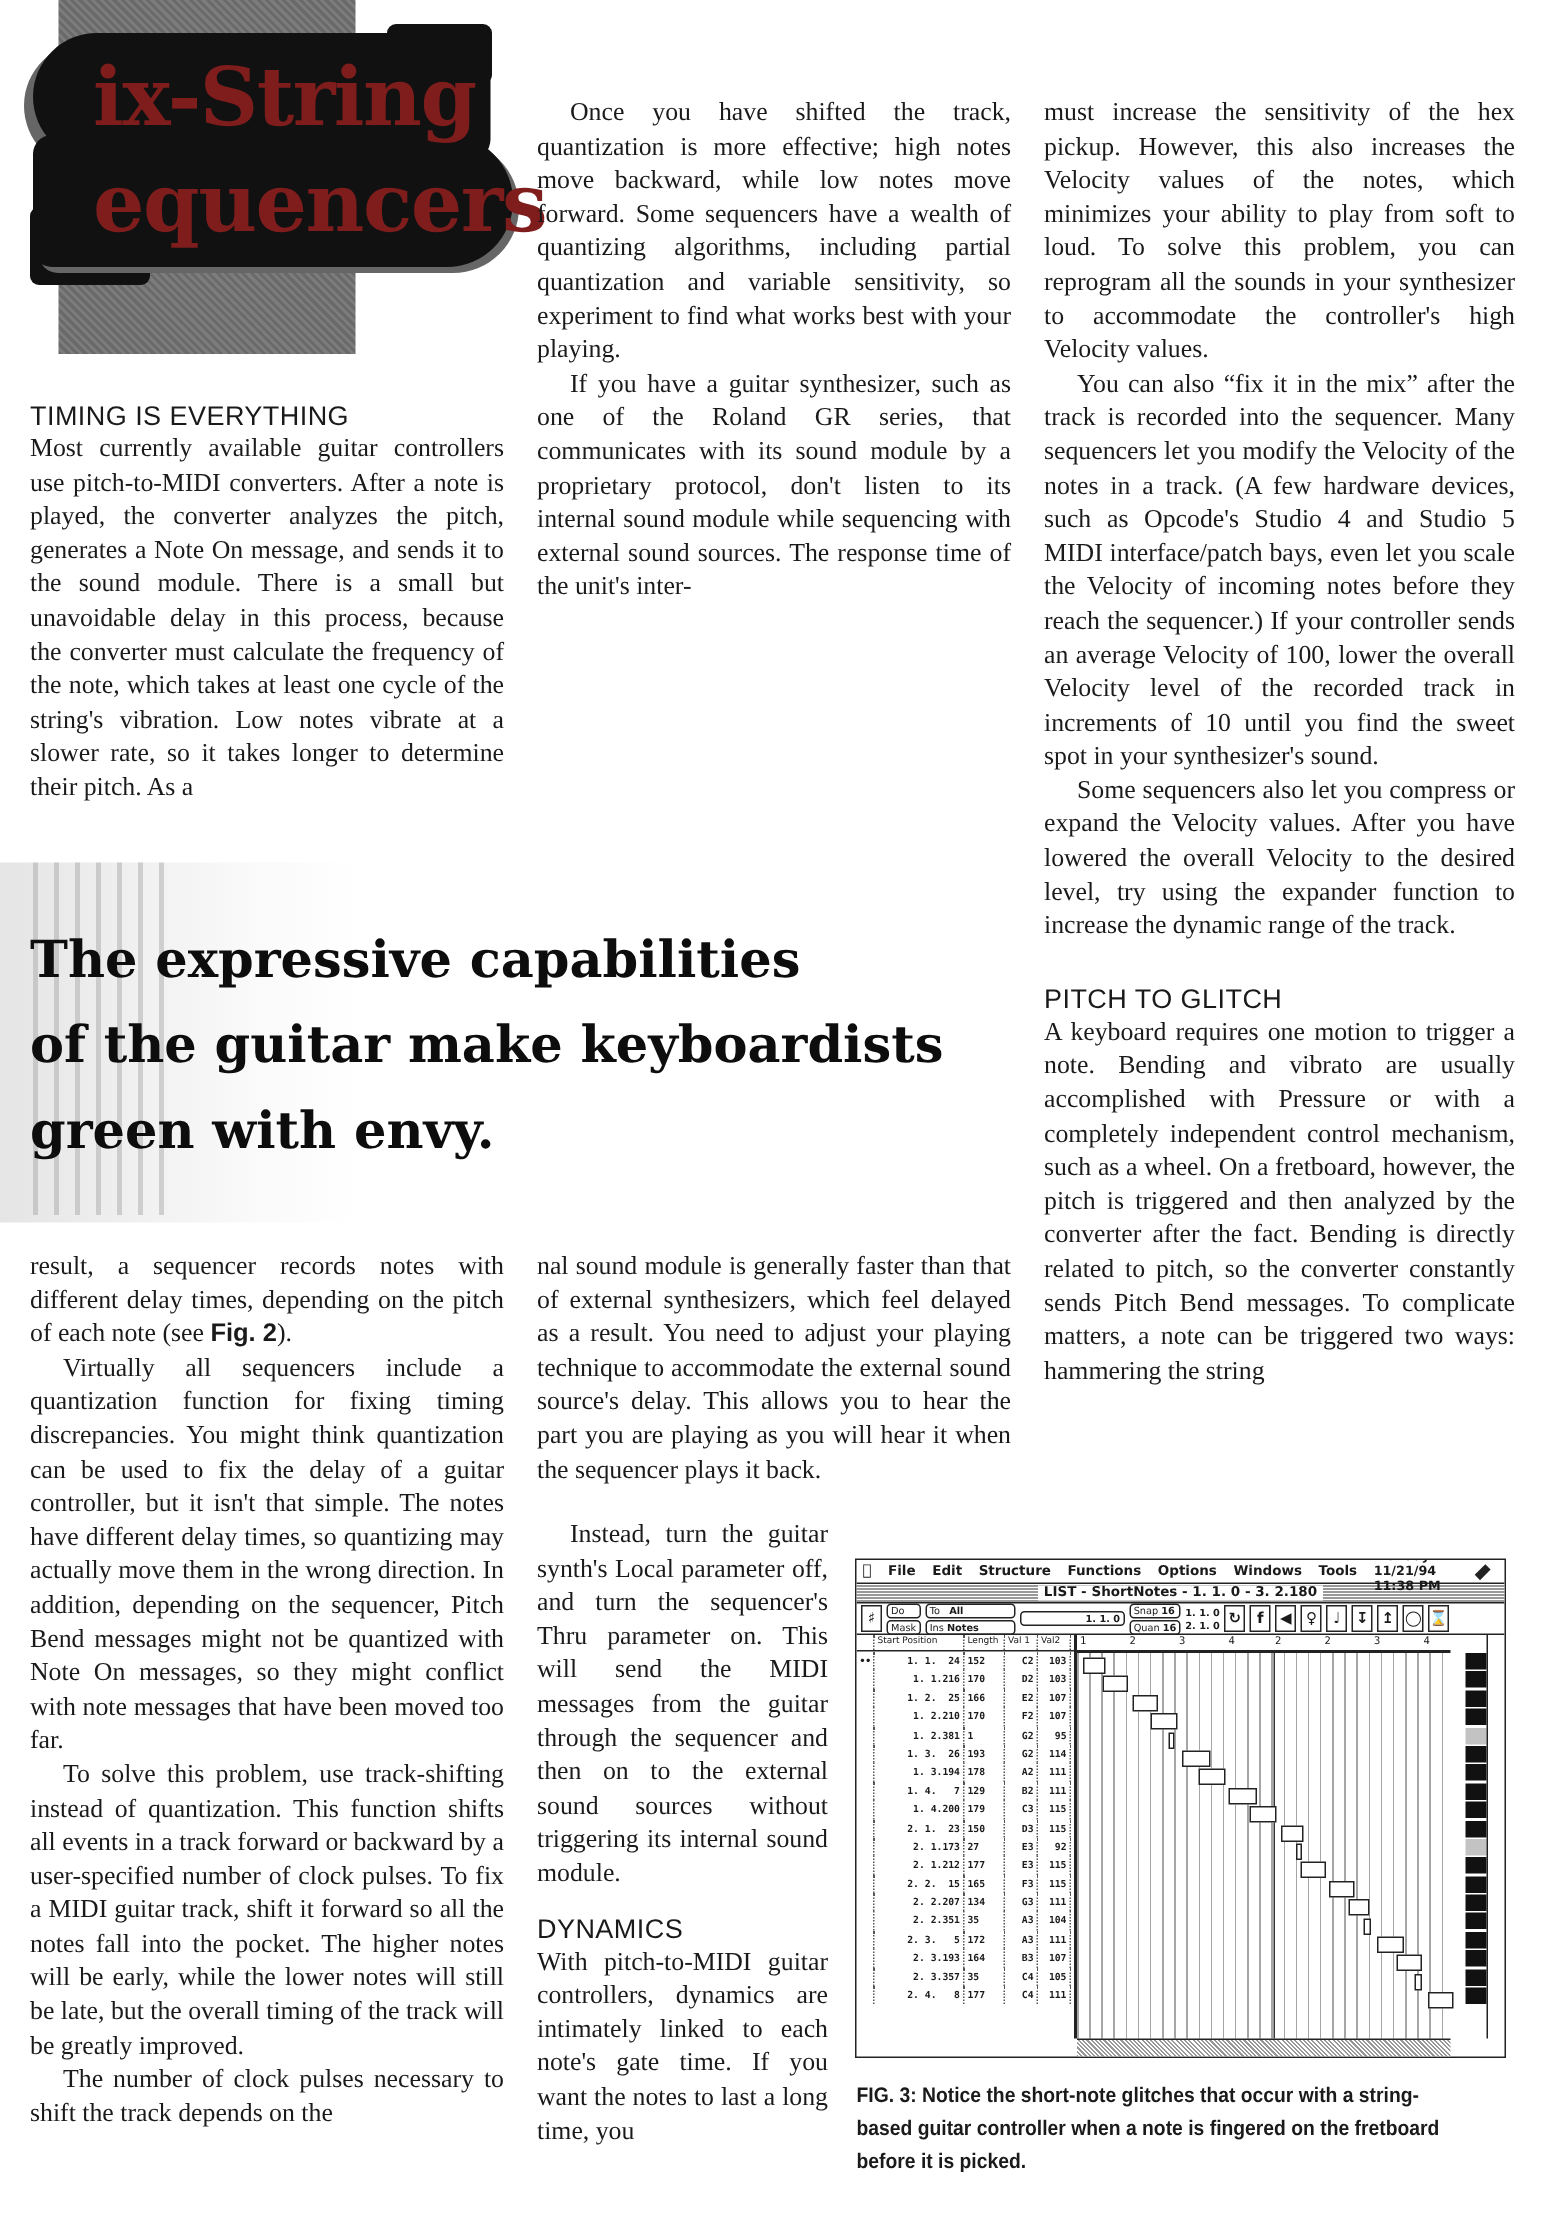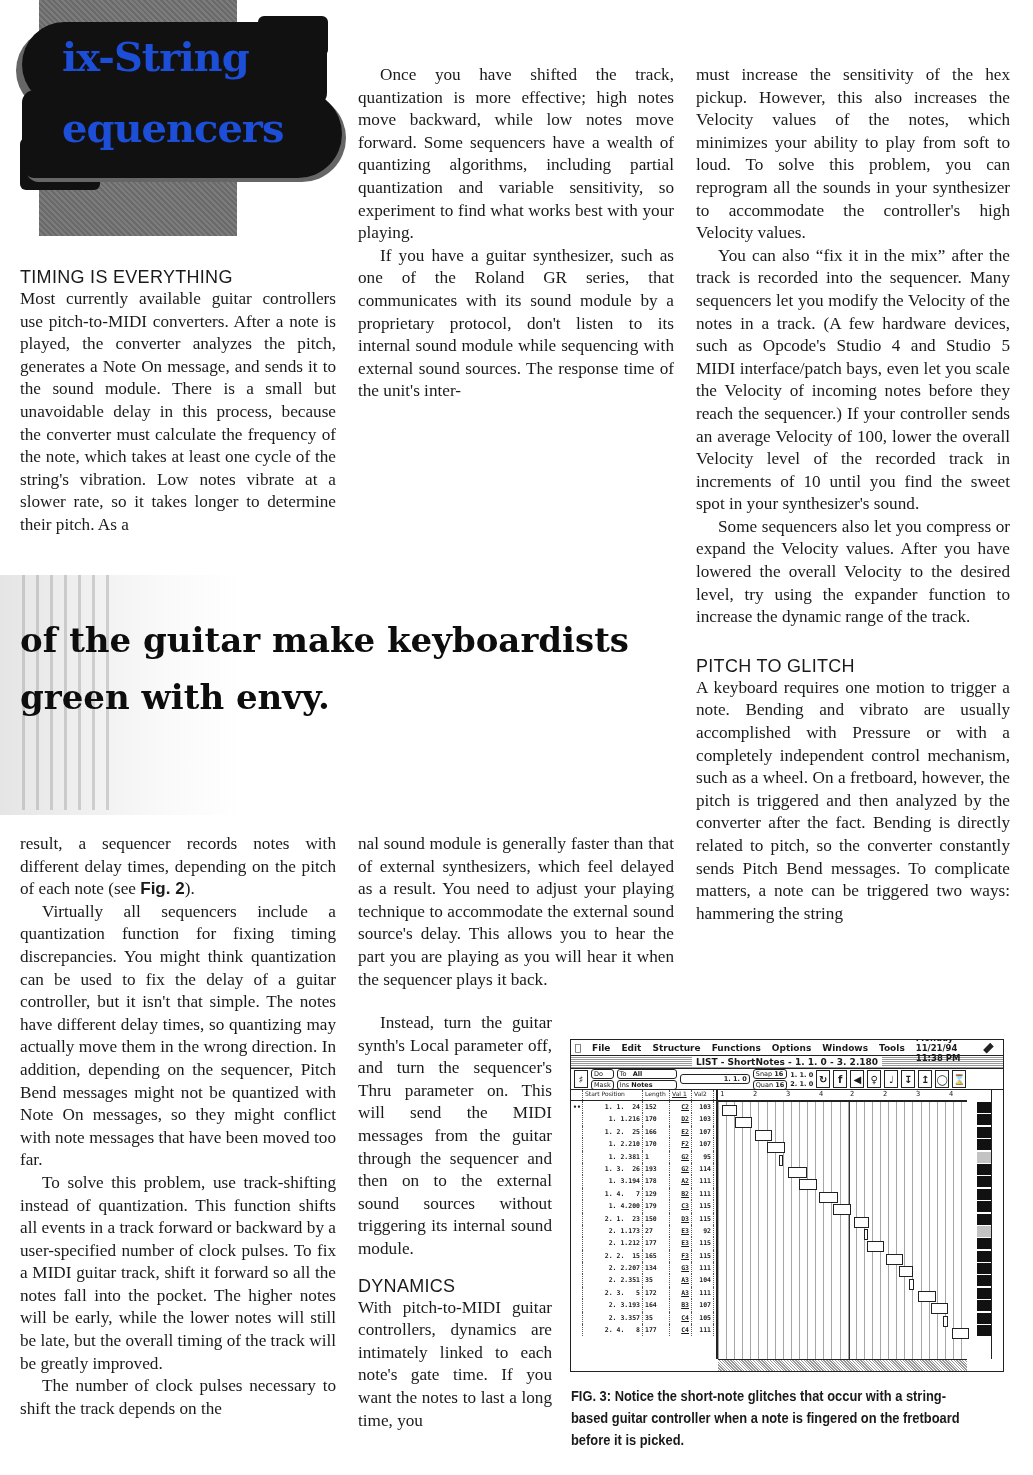--- a/index.html
+++ b/index.html
@@ -9,22 +9,22 @@
   
   .title-graphic { position: absolute; left: 0; top: 0; width: 345px; height: 240px; }
   .title-bar { position: absolute; left: 39px; top: 0; width: 198px; height: 236px;
                background: repeating-linear-gradient(45deg,#6a6a6a 0 2px,#7c7c7c 2px 4px); }
   .s-top { position: absolute; left: 22px; top: 22px; width: 305px; height: 85px;
            background: #111; border-radius: 60px 20px 20px 60px; box-shadow: -6px 6px 0 #666; }
   .s-top-cap { position: absolute; left: 258px; top: 16px; width: 70px; height: 40px; background:#111; border-radius: 6px; }
   .s-bottom { position: absolute; left: 22px; top: 90px; width: 320px; height: 88px;
               background: #111; border-radius: 20px 70px 70px 20px; box-shadow: 4px 4px 0 #666; }
   .s-bottom-cap { position: absolute; left: 20px; top: 138px; width: 80px; height: 52px; background:#111; border-radius: 6px; }
-  .title-line { position: absolute; color: #1d4ed8; font-family: "DejaVu Serif", serif; font-weight: bold;
-                font-size: 40px; letter-spacing: -1px; line-height: 1; }
+  .title-line { position: absolute; color: #7f1d1d; font-family: "DejaVu Serif", serif; font-weight: bold;
+                font-size: 54px; letter-spacing: -1px; line-height: 1; }
   .title-line.l1 { left: 62px; top: 37px; }
   .title-line.l2 { left: 62px; top: 108px; }
 
   
   .col { position: absolute; font-size: 17.2px; line-height: 22.6px; text-align: justify; }
   .col p { margin: 0; }
   .col p.indent { text-indent: 22px; }
   .col1 { left: 20px; width: 316px; }
   .col2 { left: 358px; width: 316px; }
   .col3 { left: 696px; width: 314px; }
@@ -57,21 +57,21 @@
   .controls { height: 20px; border-bottom: 1px solid #222; display: flex; align-items: center; gap: 3px;
               padding-left: 3px; font-size: 6.5px; font-family: "DejaVu Sans", sans-serif; }
   .ctl-box { border: 1px solid #222; border-radius: 3px; padding: 0 2px; line-height: 8px; height: 8px; display: inline-block; }
   .ctl-col { display: flex; flex-direction: column; gap: 1px; }
   .icon-box { width: 12px; height: 16px; border: 1px solid #222; display: inline-flex; align-items: center; justify-content: center;
               font-size: 10px; font-weight: bold; }
   .grid-area { position: absolute; top: 50px; left: 0; right: 0; bottom: 0; }
   .list-pane { position: absolute; left: 0; top: 0; width: 145px; bottom: 12px; border-right: 2px solid #222; font-size: 6.5px; font-weight: bold; }
   .list-head { display: flex; height: 10px; border-bottom: 1px solid #222; font-weight: normal; font-family: "DejaVu Sans", sans-serif; font-size: 6px; }
   .list-head div, .list-row div { border-right: 1px dotted #555; box-sizing: border-box; padding: 0 2px; white-space: pre; }
-  .c0 { width: 12px; } .c1 { width: 60px; text-align: right; } .c2 { width: 27px; } .c3 { width: 22px; text-align: right; text-decoration: underline; } .c4 { width: 22px; text-align: right; }
+  .c0 { width: 12px; } .c1 { width: 60px; text-align: right; } .c2 { width: 27px; } .c3 { width: 22px; text-align: right; } .c4 { width: 22px; text-align: right; }
   .list-row { display: flex; height: 12.4px; line-height: 12.4px; }
   .roll-pane { position: absolute; left: 147px; top: 0; right: 36px; bottom: 12px; }
   .roll-ruler { height: 10px; border-bottom: 2px solid #222; position: relative; font-size: 7px; }
   .roll-ruler span { position: absolute; top: 0; }
   .roll-grid { position: absolute; top: 12px; left: 0; right: 0; bottom: 0;
                background: repeating-linear-gradient(90deg, rgba(0,0,0,0.35) 0 1px, transparent 1px 8.1px); }
   .bar-line { position: absolute; top: 0; bottom: 0; width: 1px; background: #333; }
   .note { position: absolute; border: 1px solid #222; background: #fff; height: 9px; }
   .vel-pane { position: absolute; right: 12px; top: 12px; width: 14px; bottom: 30px; }
   .vel-bar { height: 11px; margin-bottom: 1.4px; background: #111; }
@@ -97,20 +97,21 @@
 </div>
 
 <div class="col col1" style="top:266px;">
   <h3 class="section-head">TIMING IS EVERYTHING</h3>
   <p>Most currently available guitar controllers use pitch-to-MIDI converters. After a note is played, the converter analyzes the pitch, generates a Note On message, and sends it to the sound module. There is a small but unavoidable delay in this process, because the converter must calculate the frequency of the note, which takes at least one cycle of the string's vibration. Low notes vibrate at a slower rate, so it takes longer to determine their pitch. As a</p>
 </div>
 
 <div class="pull-bg"></div>
 <div class="pull-strings"></div>
 <div class="pull-quote">
+  <div>The expressive capabilities</div>
   <div>of the guitar make keyboardists</div>
   <div>green with envy.</div>
 </div>
 
 <div class="col col1" style="top:833px;">
   <p><span>result, a sequencer records notes with different delay times, depending on the pitch of each note (see </span><span class="fig-ref">Fig. 2</span><span>).</span></p>
   <p class="indent">Virtually all sequencers include a quantization function for fixing timing discrepancies. You might think quantization can be used to fix the delay of a guitar controller, but it isn't that simple. The notes have different delay times, so quantizing may actually move them in the wrong direction. In addition, depending on the sequencer, Pitch Bend messages might not be quantized with Note On messages, so they might conflict with note messages that have been moved too far.</p>
   <p class="indent">To solve this problem, use track-shifting instead of quantization. This function shifts all events in a track forward or backward by a user-specified number of clock pulses. To fix a MIDI guitar track, shift it forward so all the notes fall into the pocket. The higher notes will be early, while the lower notes will still be late, but the overall timing of the track will be greatly improved.</p>
   <p class="indent">The number of clock pulses necessary to shift the track depends on the</p>
 </div>

